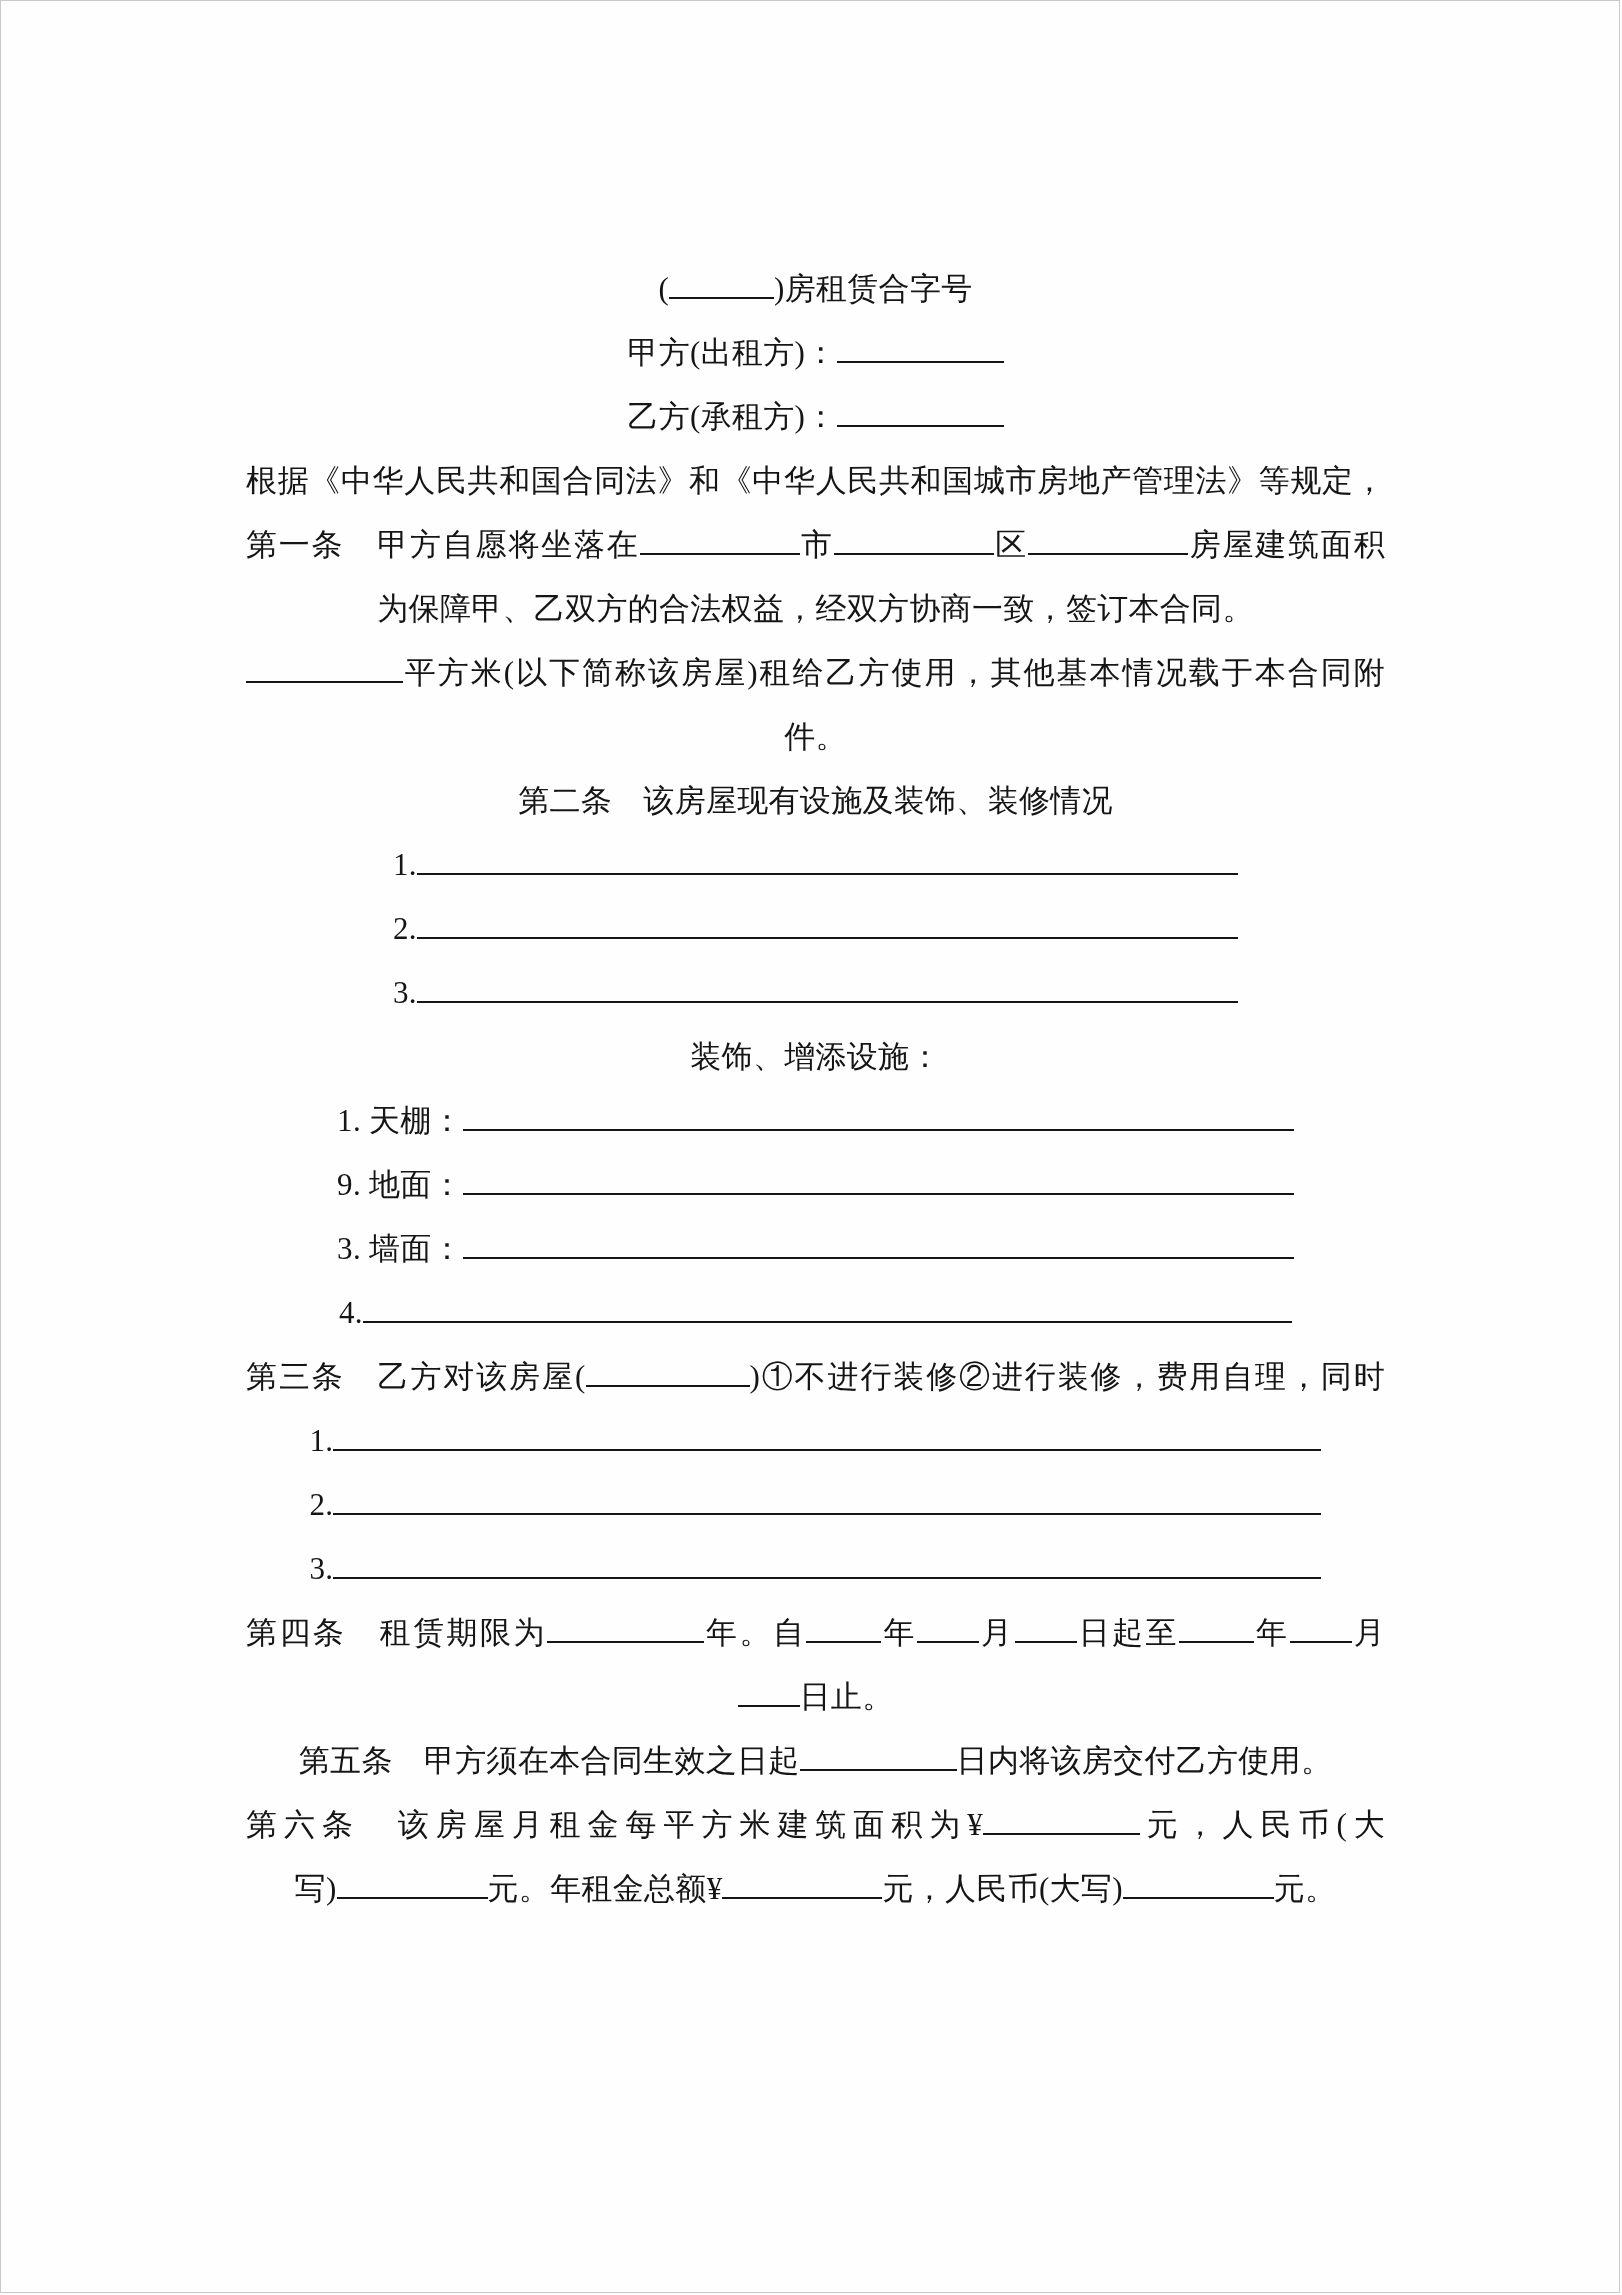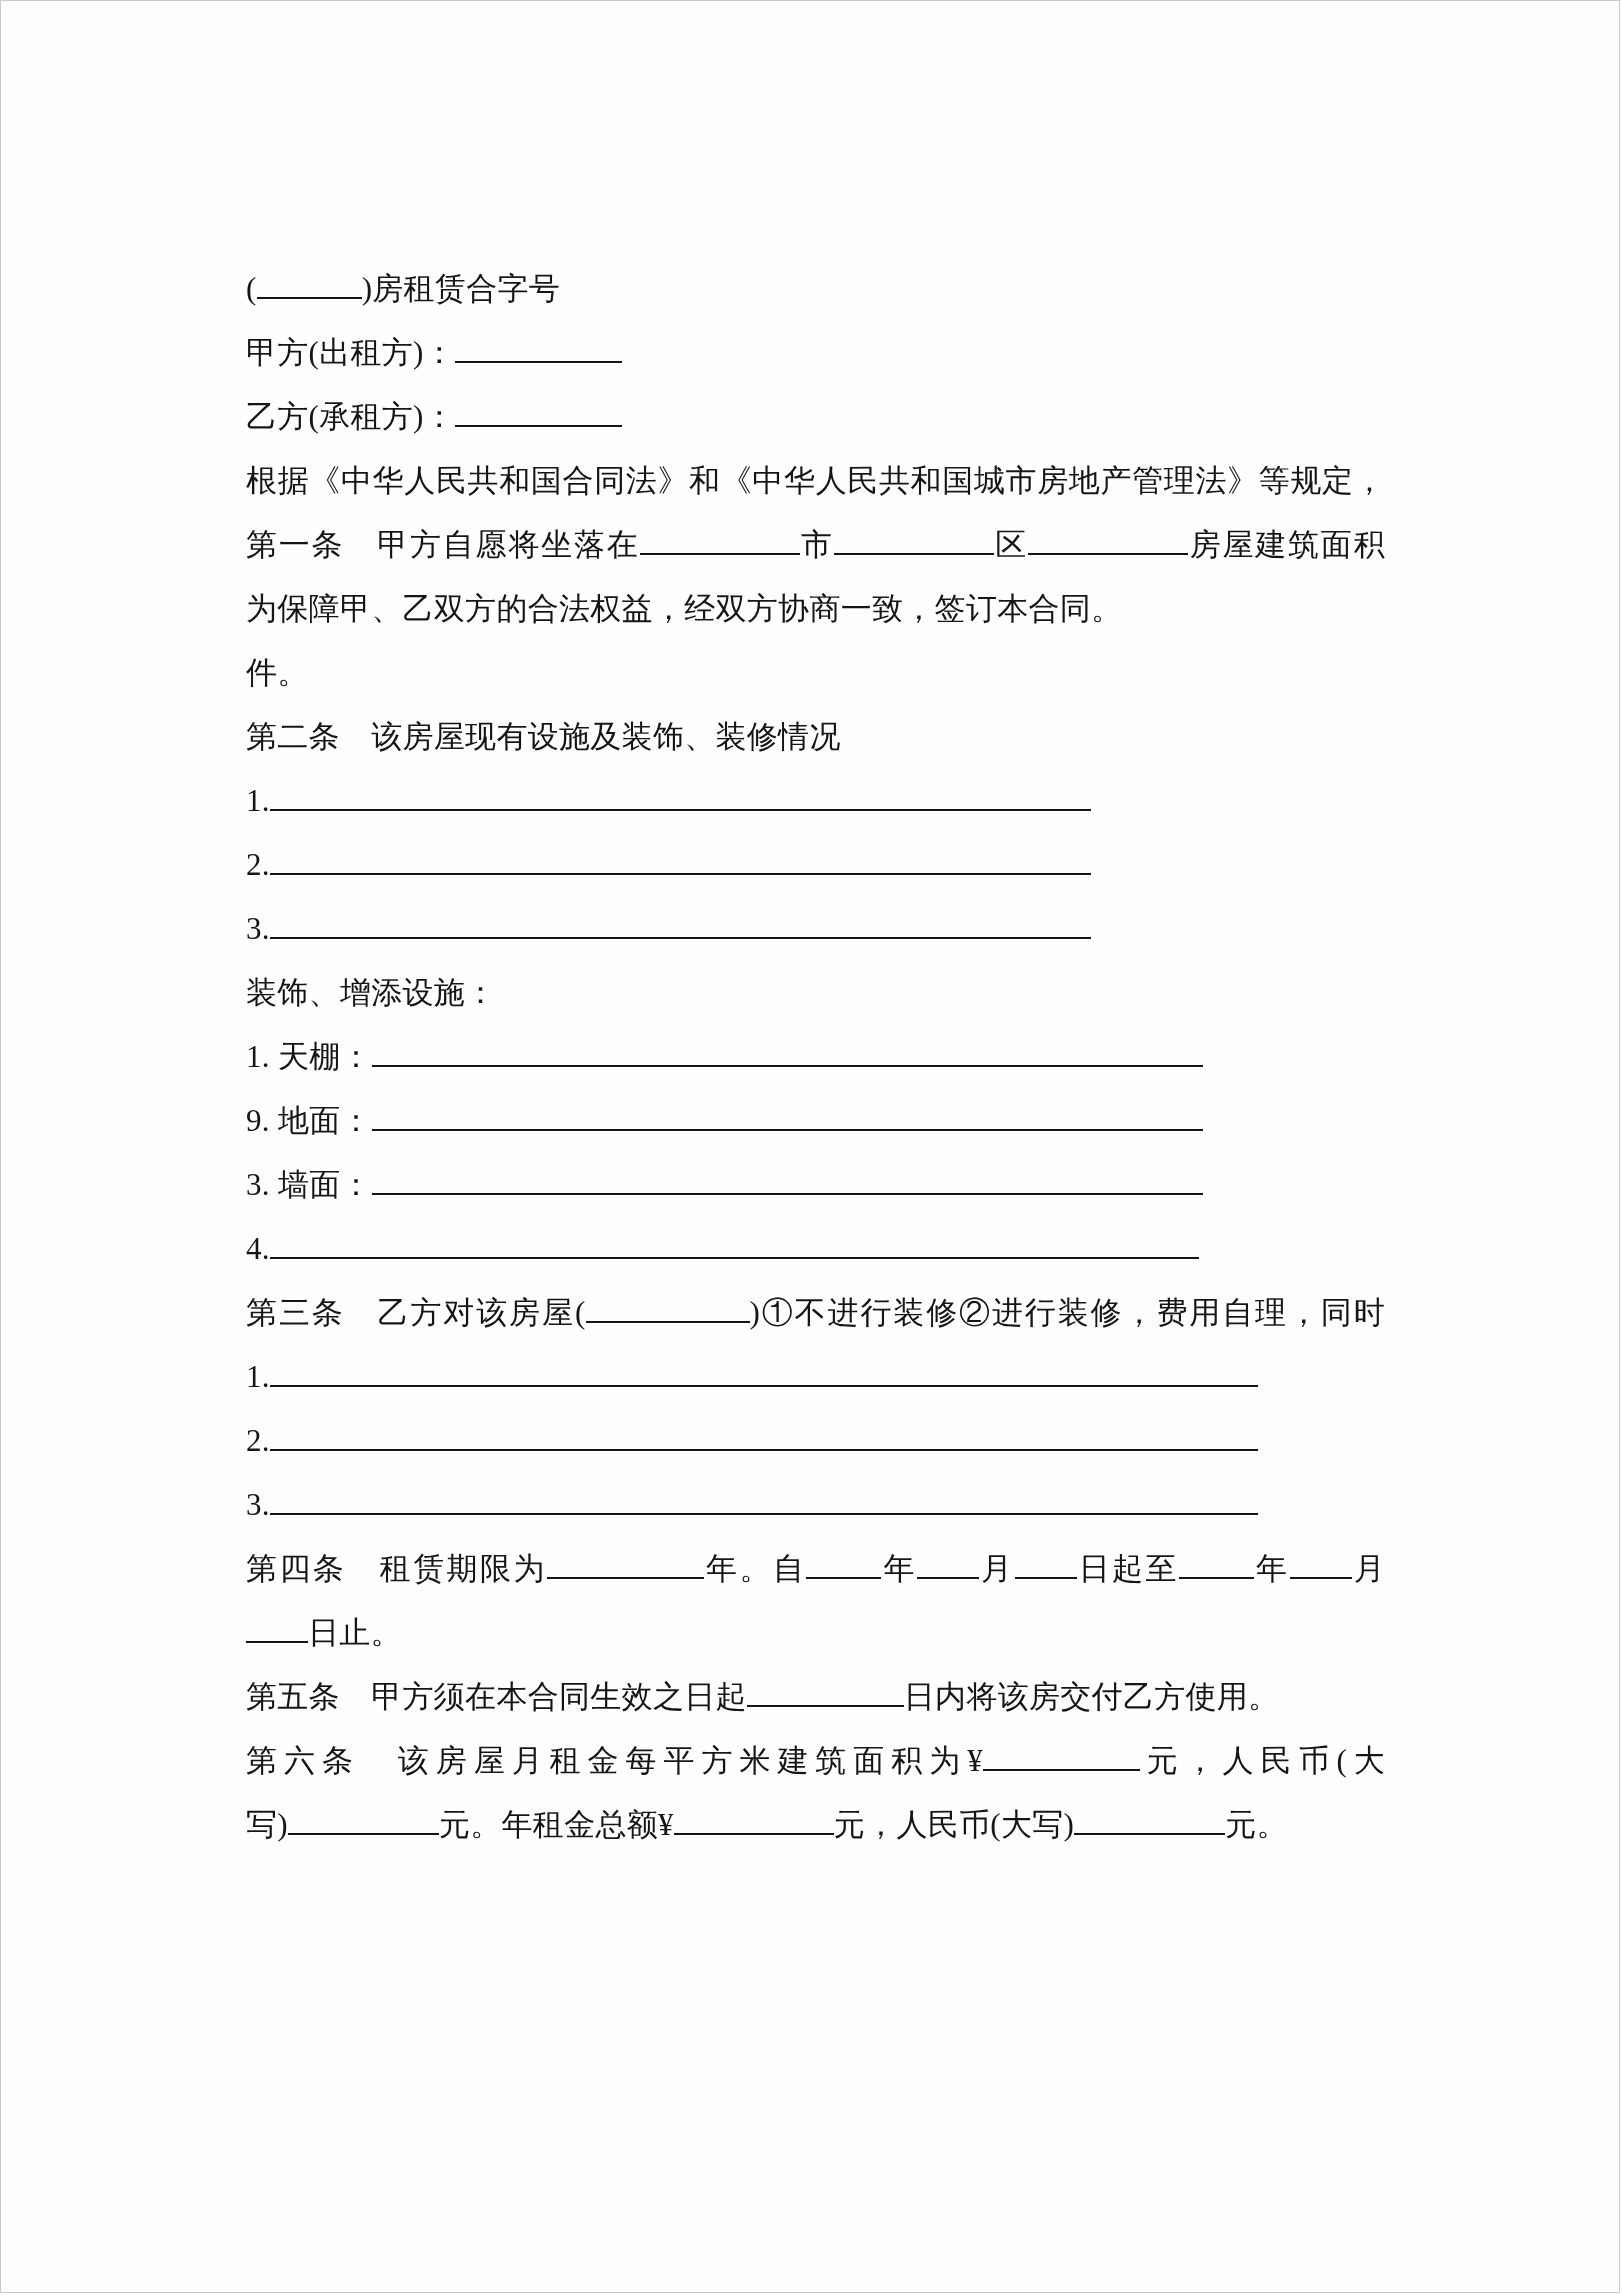--- a/index.html
+++ b/index.html
@@ -29,20 +29,21 @@
     top: 256px;
     width: 1139px;
   }
   .line {
     height: 64px;
     line-height: 64px;
     font-size: 31px;
     color: #151515;
     white-space: nowrap;
     letter-spacing: 0.3px;
+    text-align: center;
   }
   .line.justify {
     text-align: justify;
     text-align-last: justify;
     text-justify: inter-character;
   }
   .blank {
     display: inline-block;
     height: 37px;
     border-bottom: 2px solid #151515;
@@ -56,20 +57,21 @@
 <body>
 
 <div class="page">
   <div class="content">
       <div class="line"><span class="text-run">(</span><span class="blank" style="width: 105px;"></span><span class="text-run">)房租赁合字号</span></div>
       <div class="line"><span class="text-run">甲方(出租方)：</span><span class="blank" style="width: 167px;"></span></div>
       <div class="line"><span class="text-run">乙方(承租方)：</span><span class="blank" style="width: 167px;"></span></div>
       <div class="line justify"><span class="text-run">根据《中华人民共和国合同法》和《中华人民共和国城市房地产管理法》等规定，</span></div>
       <div class="line justify"><span class="text-run">第一条　甲方自愿将坐落在</span><span class="blank" style="width: 160px;"></span><span class="text-run">市</span><span class="blank" style="width: 160px;"></span><span class="text-run">区</span><span class="blank" style="width: 160px;"></span><span class="text-run">房屋建筑面积</span></div>
       <div class="line"><span class="text-run">为保障甲、乙双方的合法权益，经双方协商一致，签订本合同。</span></div>
+      <div class="line justify"><span class="blank" style="width: 157px;"></span><span class="text-run">平方米(以下简称该房屋)租给乙方使用，其他基本情况载于本合同附</span></div>
       <div class="line"><span class="text-run">件。</span></div>
       <div class="line"><span class="text-run">第二条　该房屋现有设施及装饰、装修情况</span></div>
       <div class="line"><span class="text-run">1.</span><span class="blank" style="width: 821px;"></span></div>
       <div class="line"><span class="text-run">2.</span><span class="blank" style="width: 821px;"></span></div>
       <div class="line"><span class="text-run">3.</span><span class="blank" style="width: 821px;"></span></div>
       <div class="line"><span class="text-run">装饰、增添设施：</span></div>
       <div class="line"><span class="text-run">1. 天棚：</span><span class="blank" style="width: 831px;"></span></div>
       <div class="line"><span class="text-run">9. 地面：</span><span class="blank" style="width: 831px;"></span></div>
       <div class="line"><span class="text-run">3. 墙面：</span><span class="blank" style="width: 831px;"></span></div>
       <div class="line"><span class="text-run">4.</span><span class="blank" style="width: 929px;"></span></div>

